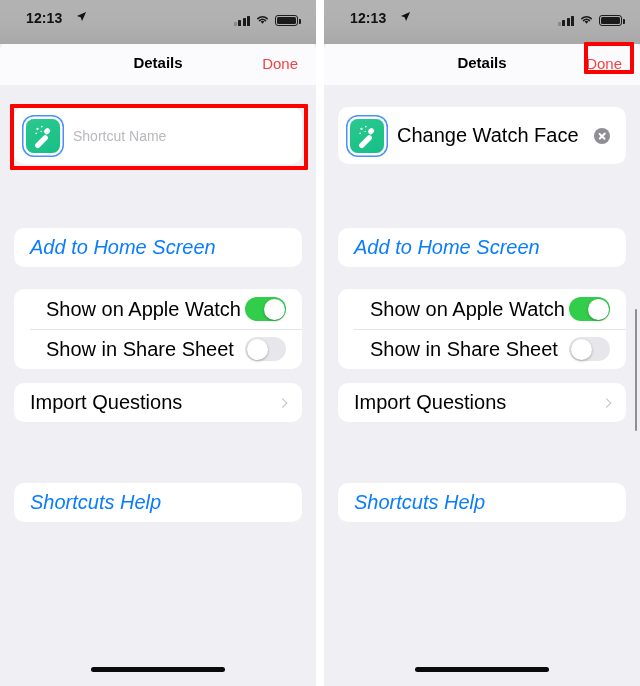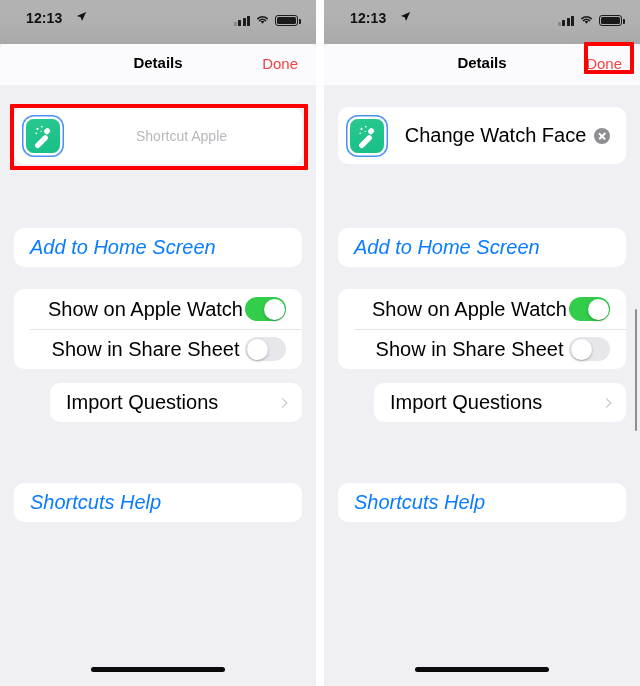--- a/index.html
+++ b/index.html
@@ -2,21 +2,21 @@
 <html><head>
 <meta charset="utf-8">
 <style>
   * { margin:0; padding:0; box-sizing:border-box; }
   html,body {
     width:640px; height:686px;
     font-family:"Liberation Sans", sans-serif;
     background:#ffffff;
     overflow:hidden;
   }
-  .stage { position:relative; width:640px; height:686px; background:#ffffff;text-align:center; }
+  .stage { position:relative; width:640px; height:686px; background:#ffffff; }
 
   
   .panel {
     position:absolute; top:0; width:316px; height:686px;
     background:#efeff4; overflow:hidden;
   }
   .panel.left  { left:0; }
   .panel.right { left:324px; }
 
   
@@ -130,21 +130,21 @@
   .switch.on  { background:#32cd4a; }
   .switch.off { background:#e6e6eb; }
   .switch .knob{
     position:absolute; top:1.5px; width:21px; height:21px; border-radius:50%;
     background:#fff; box-shadow:0 1px 2.5px rgba(0,0,0,.3);
   }
   .switch.on  .knob{ left:18.5px; }
   .switch.off .knob{ left:1.5px; }
 
   
-  .card-import { top:298px; height:39px;margin-left:36px; }
+  .card-import { top:298px; height:39px; }
   .chev {
     position:absolute; right:16px; top:50%; width:7px; height:7px;
     border-right:1.6px solid #c2c2c7; border-top:1.6px solid #c2c2c7;
     transform:translateY(-50%) rotate(45deg);
   }
 
   
   .card-help { top:398px; height:39px; }
 
   
@@ -215,21 +215,21 @@
               <svg width="34" height="34" viewBox="0 0 34 34">
                 <rect x="7.5" y="20" width="16" height="5.4" rx="2.7" fill="#fff" transform="rotate(-45 15.5 22.7)"></rect>
                 <rect x="18" y="9.5" width="6.2" height="5.4" rx="2.4" fill="#fff" transform="rotate(-45 21.1 12.2)"></rect>
                 <circle cx="11.5" cy="10" r="1.15" fill="#fff"></circle>
                 <circle cx="15.8" cy="7.6" r="0.85" fill="#fff"></circle>
                 <circle cx="10.2" cy="14.4" r="0.8" fill="#fff"></circle>
                 <circle cx="15.2" cy="12.4" r="0.7" fill="#fff"></circle>
               </svg>
             </div>
             <div class="name-text">
-              <span class="row-ph">Shortcut Apple</span>
+              <span class="row-ph">Shortcut Name</span>
             </div>
           </div>
         </div>
 
         <div class="card card-home">
           <div class="row">
             <span class="row-label blue">Add to Home Screen</span>
           </div>
         </div>
 

